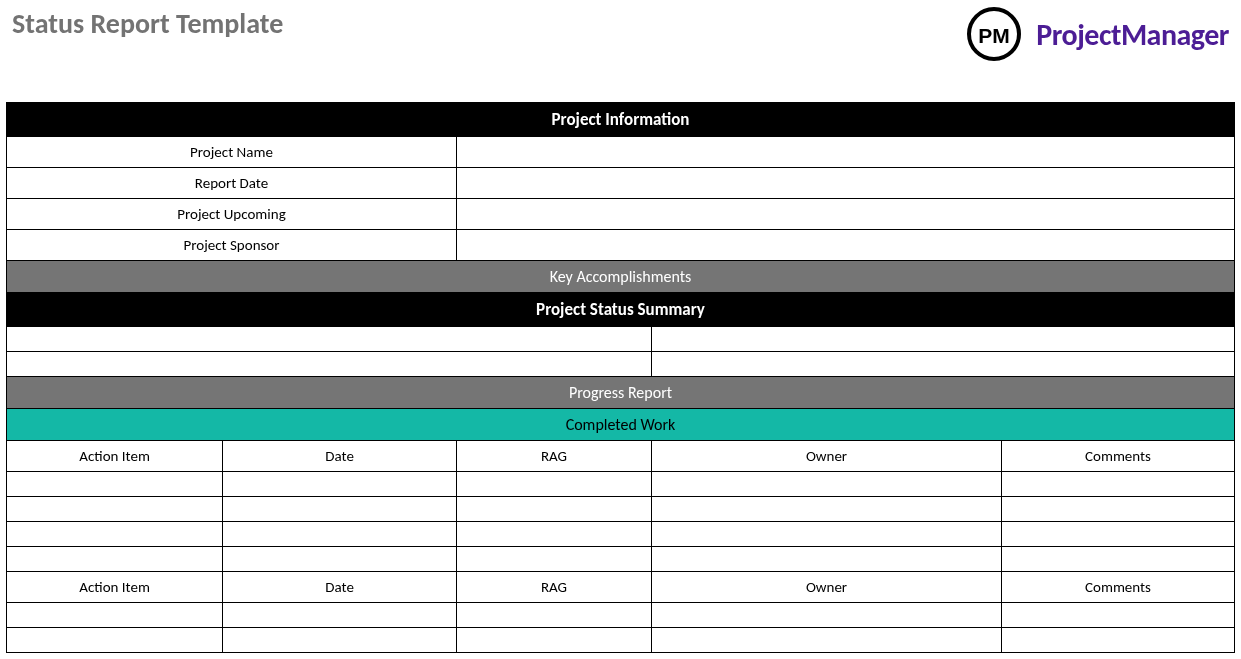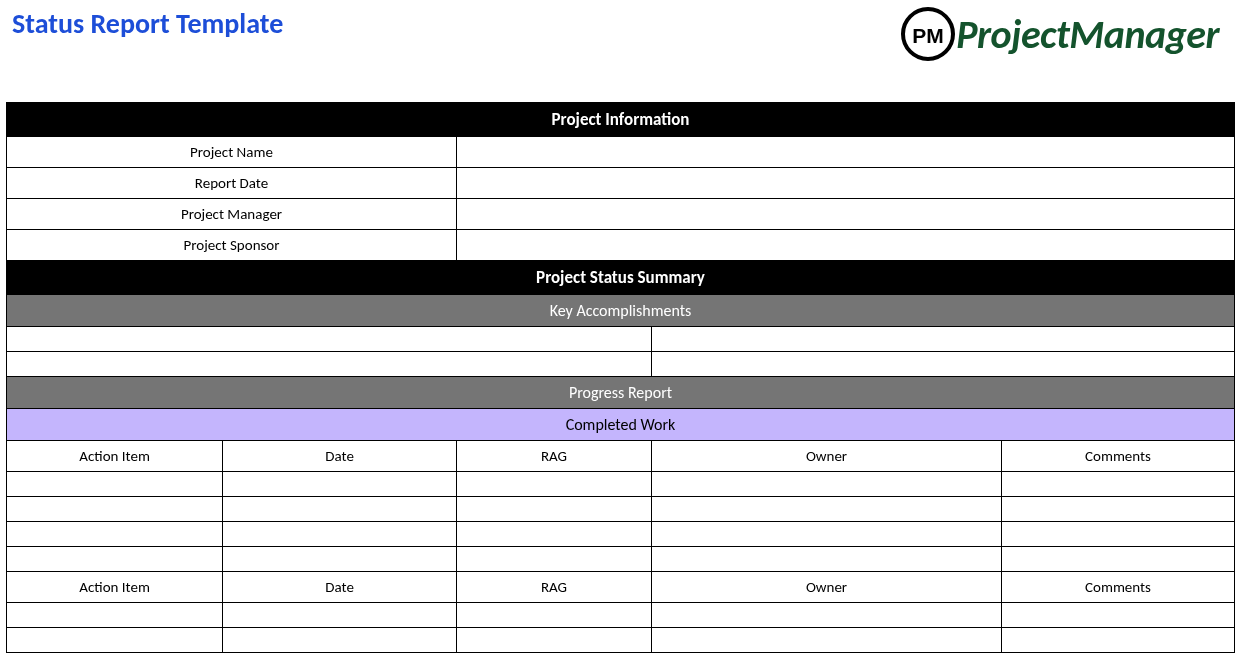--- a/index.html
+++ b/index.html
@@ -1,26 +1,26 @@
 <!DOCTYPE html>
 <html><head>
   <meta charset="utf-8">
   <style>
     * { box-sizing: border-box; margin: 0; padding: 0; }
     body { font-family: Calibri, Arial, sans-serif; padding: 6px; background: #fff; }
     .header { display: flex; justify-content: space-between; align-items: flex-start; margin-bottom: 40px; padding: 0 6px; }
-    .title { font-size: 28px; font-weight: bold; color: #1d4ed8; }
-    .logo { display: flex; align-items: center; margin-right: 10px; }
-    .logo-text { font-size: 40px; font-weight: 800; color: #14532d; letter-spacing: -0.5px; font-style: italic; }
+    .title { font-size: 28px; font-weight: bold; color: #737373; }
+    .logo { display: flex; align-items: center; gap: 14px; }
+    .logo-text { font-size: 30px; font-weight: 800; color: #4c1d95; letter-spacing: -0.5px; }
     .pm-icon { width: 56px; height: 56px; }
     table { width: 100%; border-collapse: collapse; }
     td, th { border: 1px solid #000; height: 25px; font-size: 15px; text-align: center; vertical-align: middle; padding: 6px 6px; }
     .section-black { background: #000; color: #fff; font-weight: bold; font-size: 17px; }
     .section-gray { background: #757575; color: #fff; font-size: 16px; }
-    .section-lightgray { background: #c4b5fd; color: #000; font-size: 16px; }
+    .section-lightgray { background: #14b8a6; color: #000; font-size: 16px; }
     .info-label { width: 450px; text-align: center; }
     .col-action { width: 185px; }
     .col-date { width: 200px; }
     .col-rag { width: 195px; }
     .col-owner { width: 350px; }
   </style>
 </head>
 <body>
 
 <div class="header">
@@ -41,32 +41,32 @@
       </tr>
   <tr>
         <td colspan="2" class="info-label">Project Name</td>
         <td colspan="3"></td>
       </tr>
   <tr>
         <td colspan="2" class="info-label">Report Date</td>
         <td colspan="3"></td>
       </tr>
   <tr>
-        <td colspan="2" class="info-label">Project Manager</td>
+        <td colspan="2" class="info-label">Project Upcoming</td>
         <td colspan="3"></td>
       </tr>
   <tr>
         <td colspan="2" class="info-label">Project Sponsor</td>
         <td colspan="3"></td>
       </tr>
   <tr>
-        <td colspan="5" class="section-black">Project Status Summary</td>
+        <td colspan="5" class="section-gray">Key Accomplishments</td>
       </tr>
   <tr>
-        <td colspan="5" class="section-gray">Key Accomplishments</td>
+        <td colspan="5" class="section-black">Project Status Summary</td>
       </tr>
   <tr>
         <td colspan="3"></td>
         <td colspan="2"></td>
       </tr>
   <tr>
         <td colspan="3"></td>
         <td colspan="2"></td>
       </tr>
   <tr>

